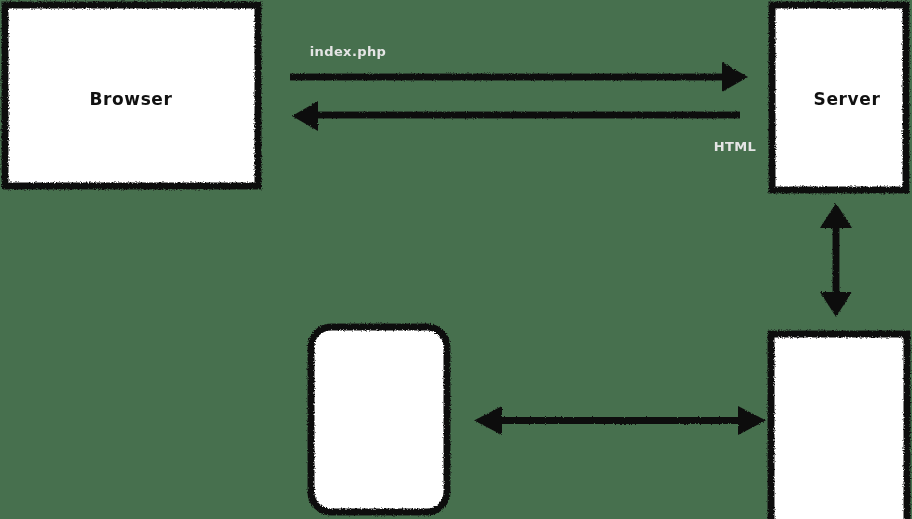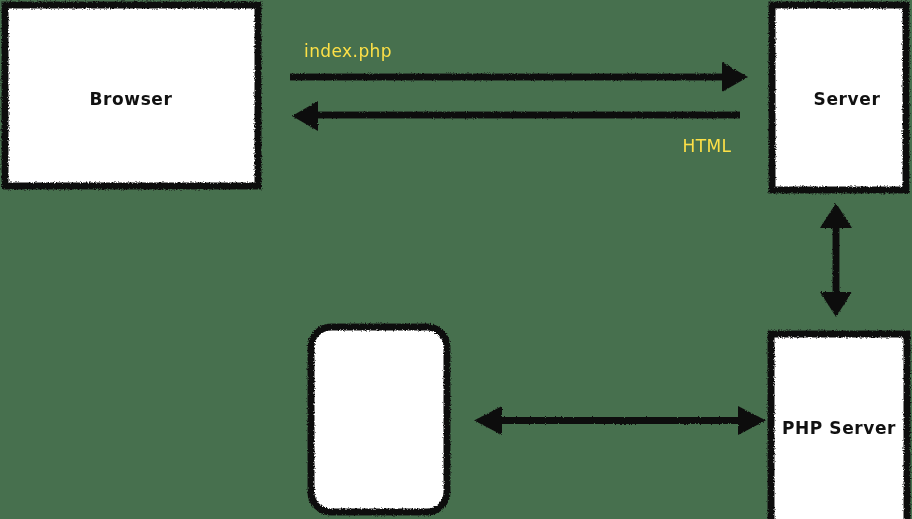--- a/index.html
+++ b/index.html
@@ -33,24 +33,24 @@
     font-weight: bold;
     font-size: 17px;
     letter-spacing: 0.6px;
     white-space: nowrap;
     transform: translate(-50%, -50%);
     text-align: center;
     pointer-events: none;
   }
   .edge-label {
     position: absolute;
-    color: #fde047;
+    color: #e5e5e5;
     font-family: "DejaVu Sans", sans-serif;
-    font-weight: normal;
-    font-size: 17px;
+    font-weight: bold;
+    font-size: 13px;
     letter-spacing: 0.4px;
     white-space: nowrap;
     transform: translate(-50%, -50%);
     text-align: center;
     pointer-events: none;
   }
 </style>
 </head>
 <body>
 
@@ -100,19 +100,18 @@
       </g>
 
     </g>
   </svg>
 
   <div class="node-label" style="left:131px; top:99px;">Browser</div>
 
   <div class="node-label" style="left:839px; top:99px;margin-left:8px;">Server</div>
 
 
-  <div class="node-label" style="left:839px; top:428px;">PHP Server</div>
 
   <div class="edge-label" style="left:348px; top:51px;">index.php</div>
 
-  <div class="edge-label" style="left:707px; top:146px;">HTML</div>
+  <div class="edge-label" style="left:735px; top:146px;">HTML</div>
 
 </div>
 
 </body></html>

